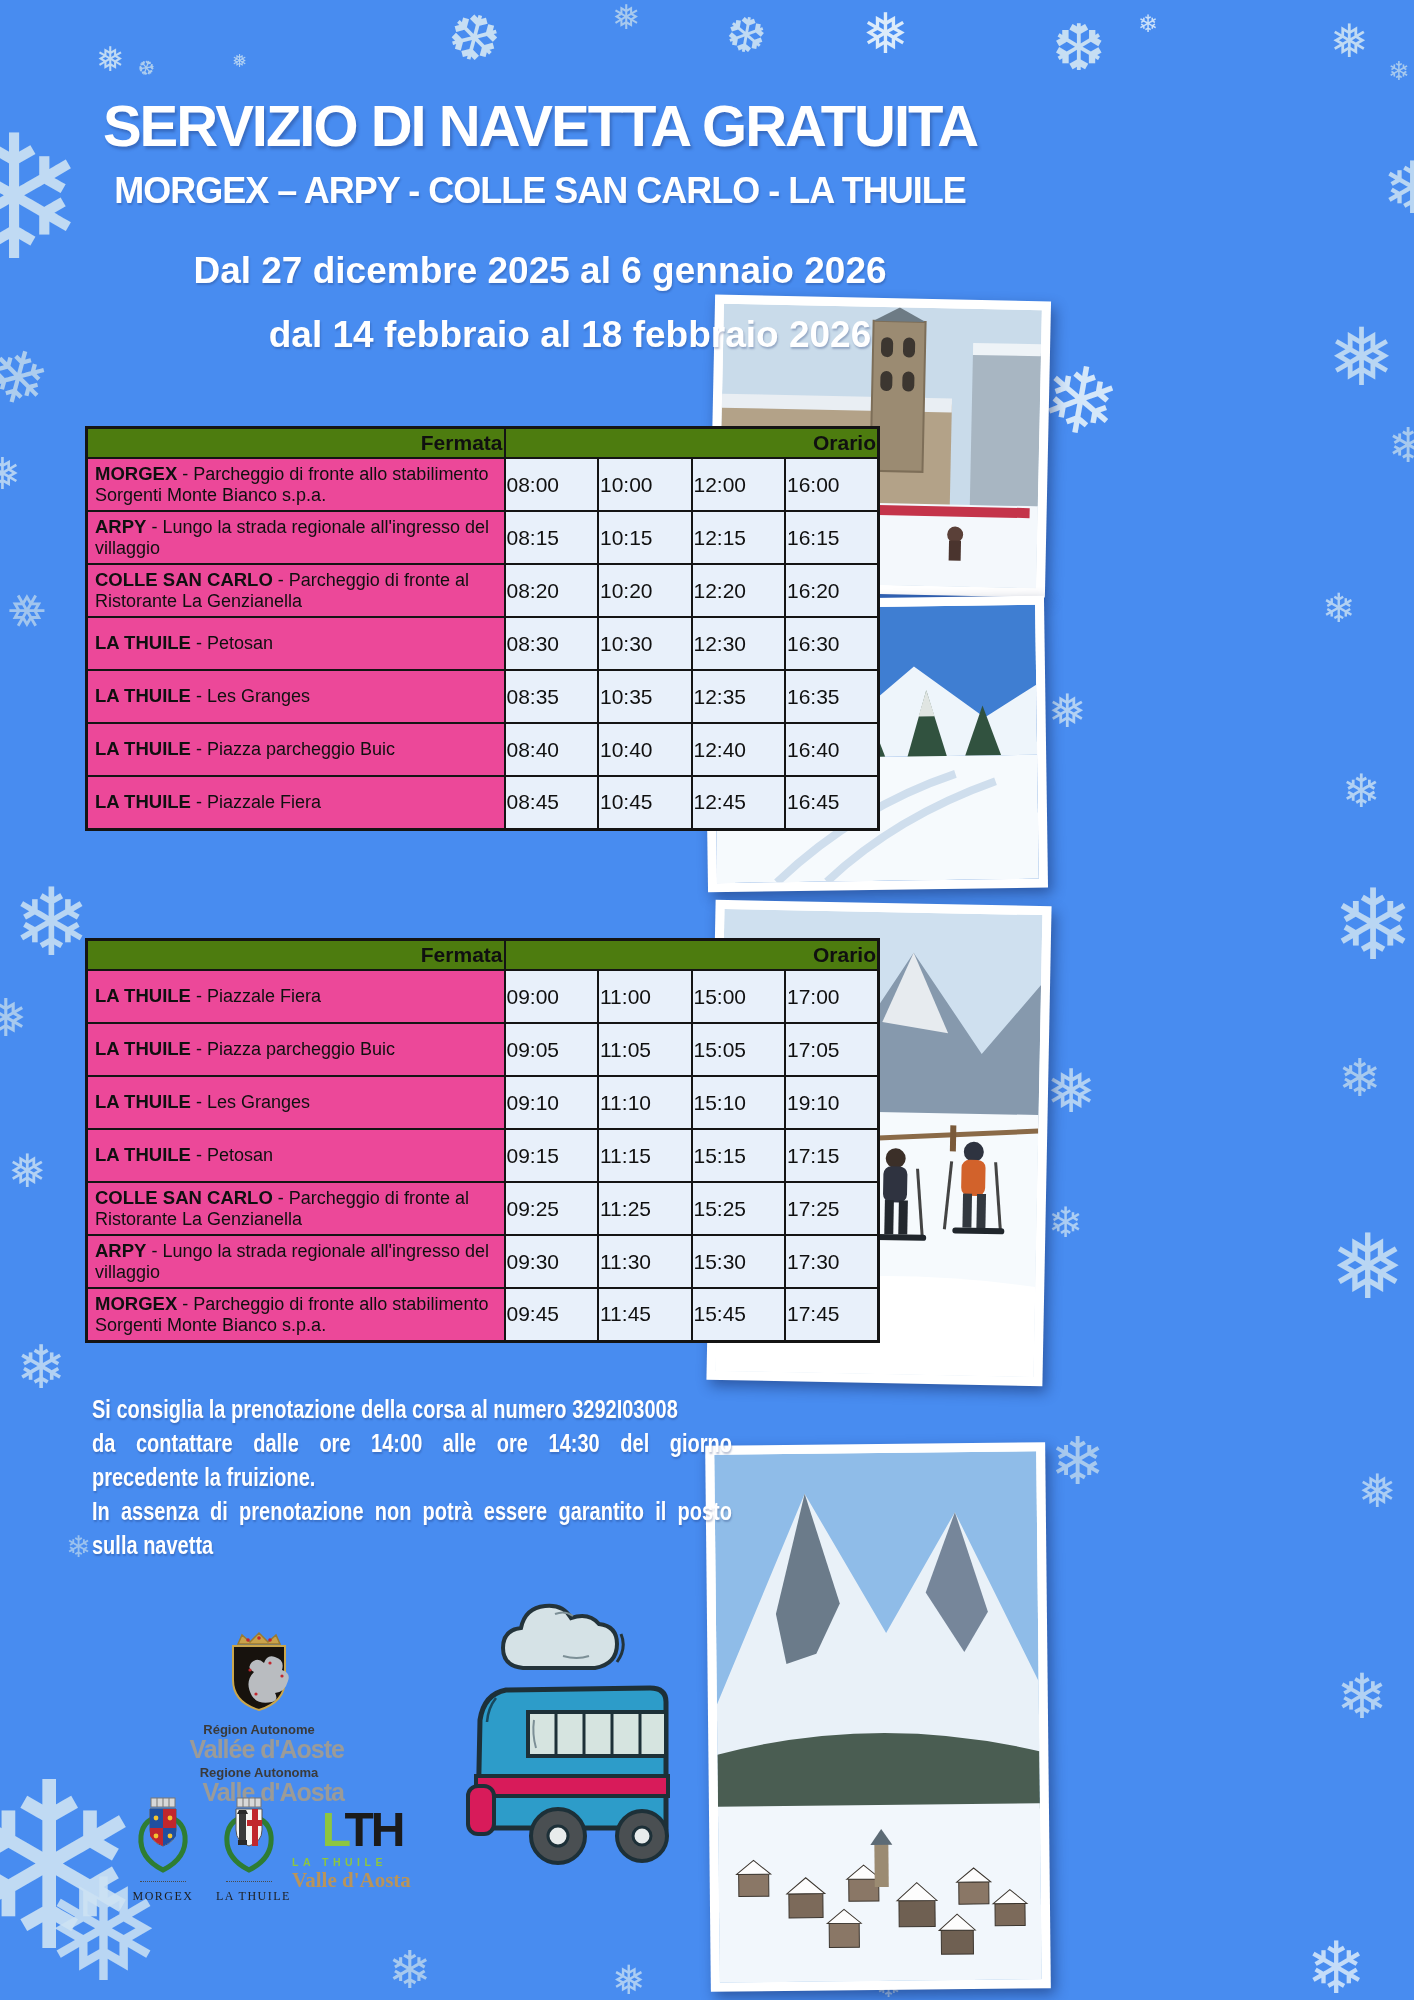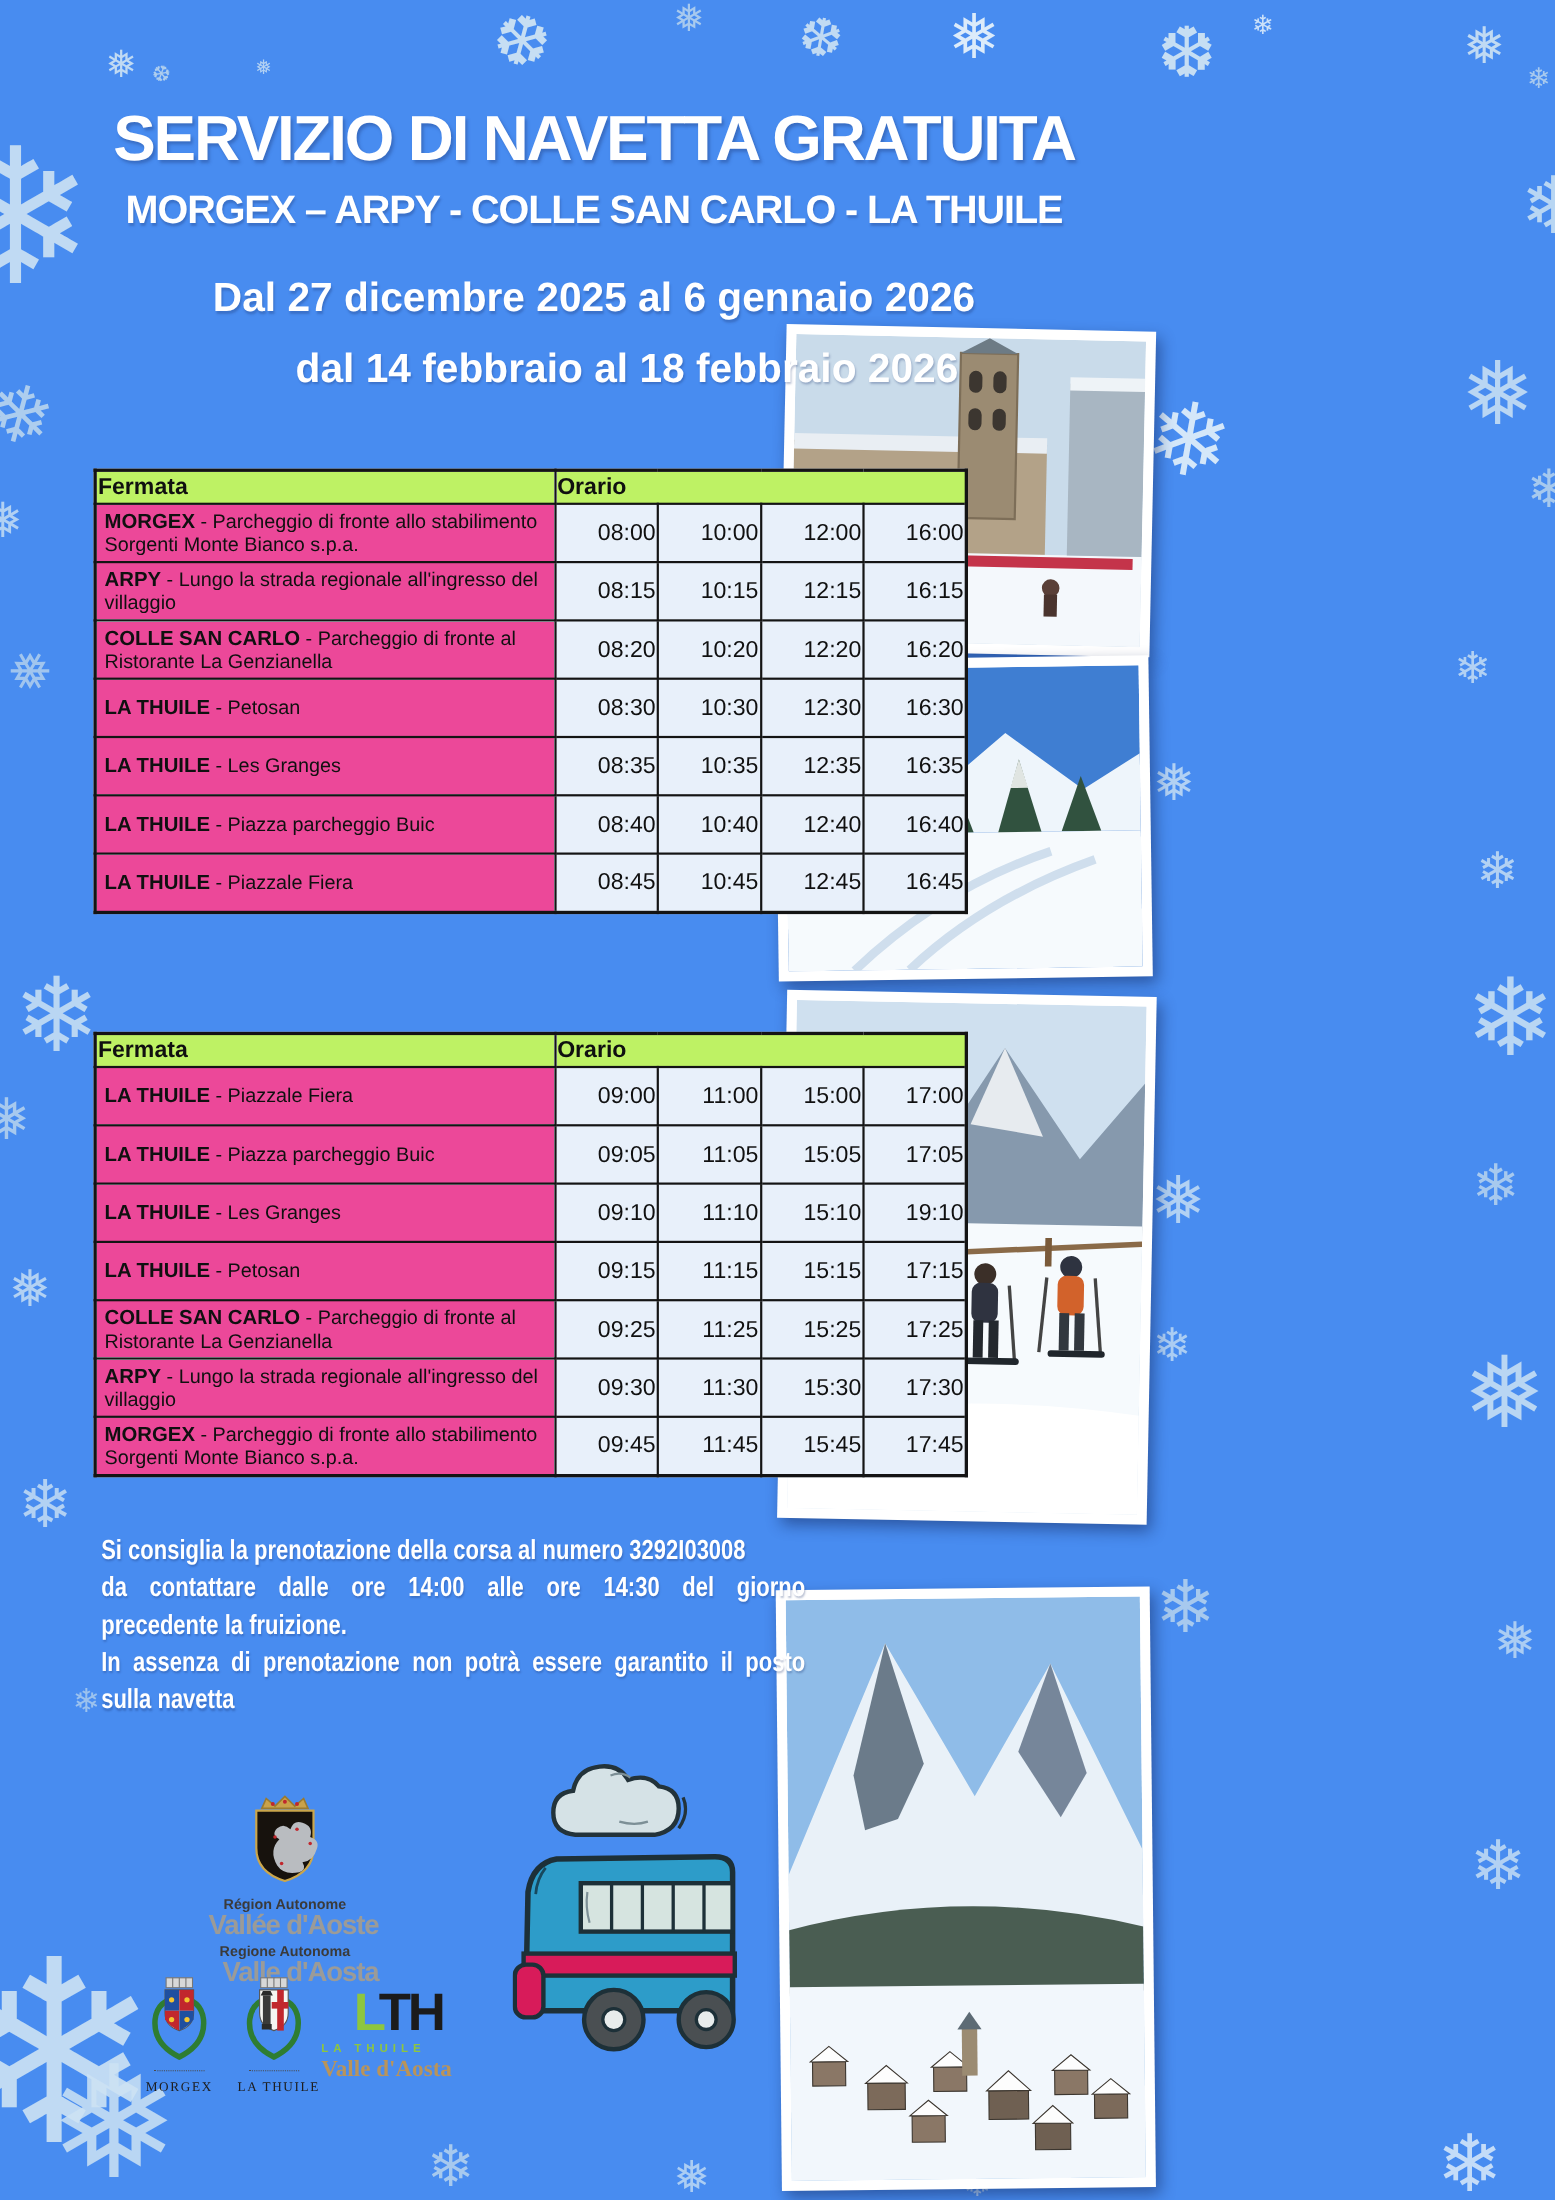--- a/index.html
+++ b/index.html
@@ -23,26 +23,26 @@
          box-shadow:4px 6px 14px rgba(10,25,70,.45);}
   .photo svg{display:block;}
   
   table.timetable{position:absolute;border-collapse:collapse;table-layout:fixed;z-index:2;
                   background:#e8f0fa;border:3px solid #141414;}
   table.timetable td,table.timetable th{border:2px solid #141414;overflow:hidden;}
   .t-title{height:44px;font-size:23px;font-weight:bold;text-align:center;color:#141414;
            white-space:pre-wrap;letter-spacing:.2px;}
   .t1-head{background:#eddaa1;}
   .t2-head{background:#b9cfe8;}
-  .chead{height:26px;background:#bef264;font-weight:bold;font-size:21px;text-align:left;color:#101010;}
+  .chead{height:26px;background:#4d7c0f;font-weight:bold;font-size:21px;text-align:right;color:#101010;}
   tbody tr{height:53px;}
   .stop-cell{font-size:18px;padding:3px 7px;line-height:1.12;background:#ec4899;color:#101010;
              text-align:left;vertical-align:middle;}
   .stop-cell b{font-size:18.5px;}
-  .time-cell{font-size:21px;text-align:right;background:#e8f0fa;color:#101010;vertical-align:middle;}
+  .time-cell{font-size:21px;text-align:left;background:#e8f0fa;color:#101010;vertical-align:middle;}
   
   .note{position:absolute;left:92px;top:1392px;width:800px;z-index:5;color:#ffffff;
         font-size:25px;font-weight:bold;line-height:34px;transform:scaleX(.8);
         transform-origin:left top;text-shadow:1px 2px 2px rgba(25,50,110,.3);}
   .nl-nowrap{white-space:nowrap;}
   .nl-just{text-align:justify;text-align-last:justify;}
   
   .region-logo{position:absolute;left:174px;top:1630px;width:170px;text-align:center;z-index:5;}
   .region-l1{font-size:13px;color:#3a3a3a;font-weight:bold;margin-top:4px;}
   .region-l2{font-size:25px;color:#9b9b98;font-weight:bold;letter-spacing:-1px;line-height:24px;text-align:right;}

